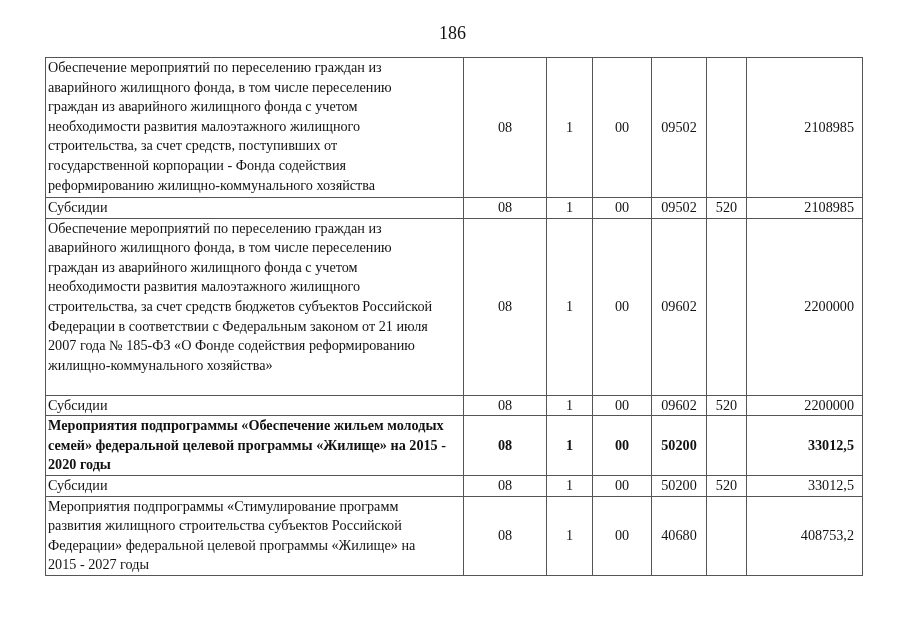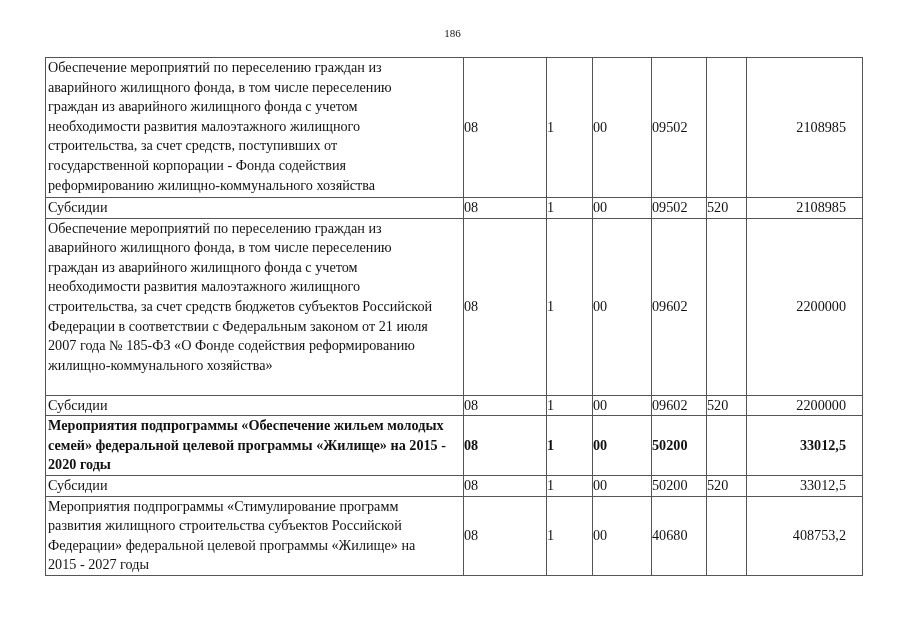--- a/index.html
+++ b/index.html
@@ -14,45 +14,46 @@
       position: relative;
       font-family: "Liberation Serif", "DejaVu Serif", serif;
       color: #111111;
     }
     .page-number {
       position: absolute;
       left: 0;
       width: 905px;
       top: 26px;
       text-align: center;
-      font-size: 11px;
+      font-size: 18px;
       line-height: 14px;
     }
     table.budget {
       position: absolute;
       left: 45px;
       top: 57px;
       border-collapse: collapse;
       table-layout: fixed;
       width: 818px;
       font-size: 14.2px;
       line-height: 19.6px;
     }
     table.budget td {
       border: 1.3px solid #555555;
-      padding: 0 16px 0 2px;
+      padding: 0 8px 0 2px;
       vertical-align: middle;
       overflow: hidden;
     }
     table.budget td.desc {
       text-align: left;
       padding-left: 2px;
       vertical-align: top;
     }
     table.budget td.c {
+      text-align: center;
       padding: 0;
     }
     table.budget td.amt {
       text-align: right;
       padding-left: 16px;
     }
     table.budget td.amt.sub {
       padding-left: 16px;
     }
     .col-desc { width: 418px; }

